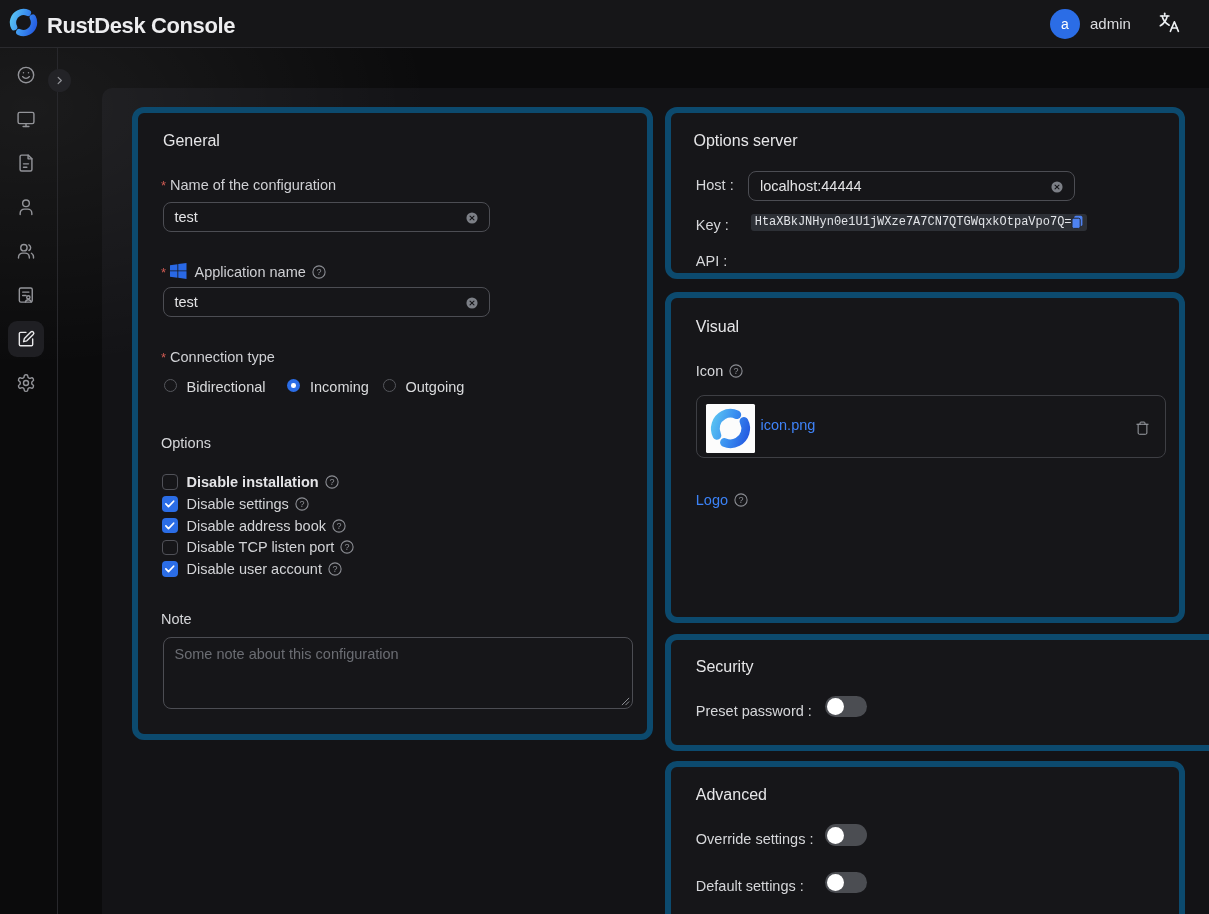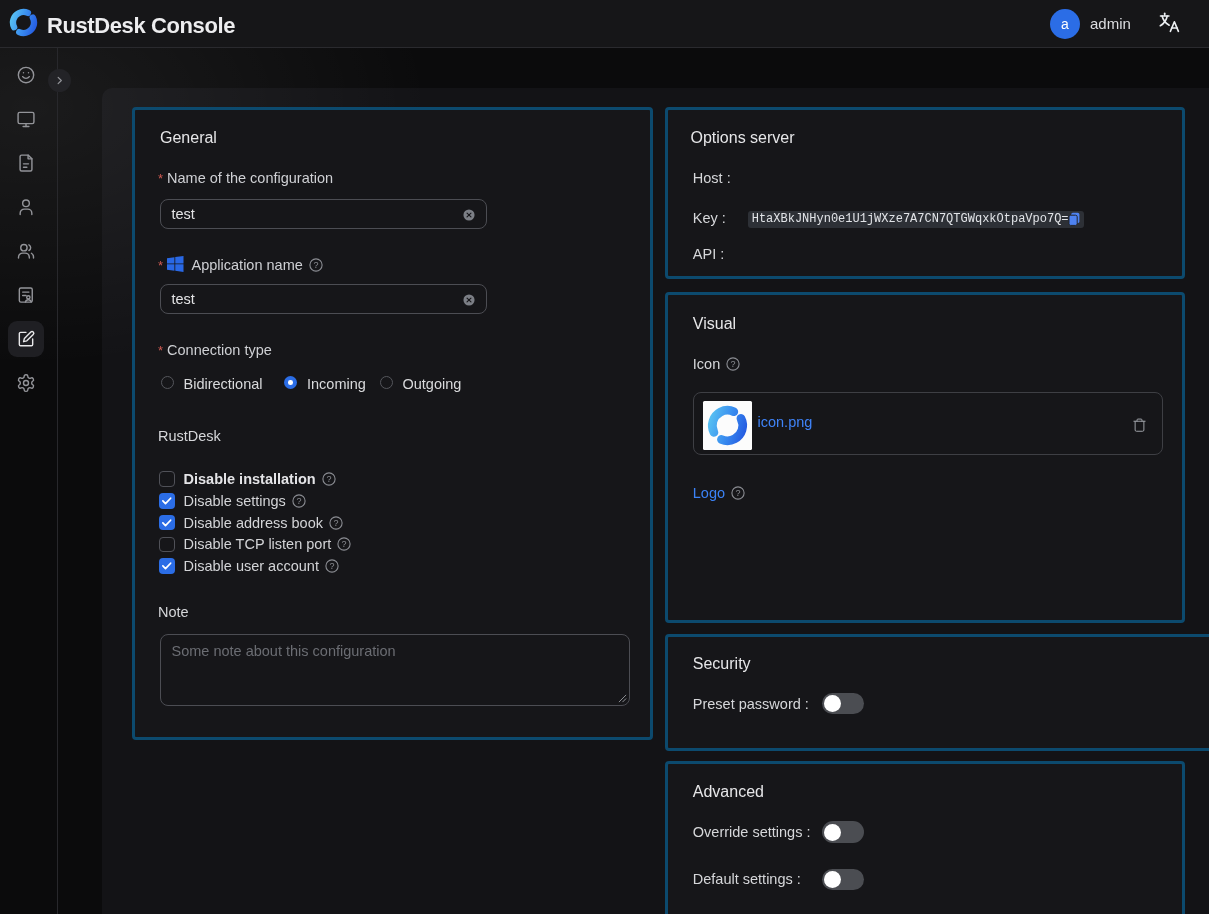--- a/index.html
+++ b/index.html
@@ -8,23 +8,23 @@
 #glow{left:0;top:48px;width:700px;height:560px;background:radial-gradient(560px 360px at 30px 60px,rgba(255,255,255,0.065),rgba(255,255,255,0) 72%);pointer-events:none}
 #header{left:0;top:0;width:1209px;height:48px;background:#161618;border-bottom:1px solid #2a2a2e}
 #hdrtitle{left:47px;top:13px;font-size:22px;font-weight:bold;color:#ededef;letter-spacing:-.4px}
 #avatar{left:1050px;top:9px;width:30px;height:30px;border-radius:50%;background:#2b6de6;color:#fff;font-size:14px;display:flex;align-items:center;justify-content:center}
 #admin{left:1090px;top:15px;font-size:15px;color:#dcdde0}
 #sidebar{left:0;top:48px;width:58px;height:866px;border-right:1px solid #28282c}
 .sic{left:16px;width:20px;height:20px;color:#939499}
 #activepad{left:8px;top:321px;width:36px;height:36px;border-radius:9px;background:#1f1f23}
 #expandbtn{left:48px;top:69px;width:23px;height:23px;border-radius:50%;background:#232327;display:flex;align-items:center;justify-content:center}
 #container{left:102px;top:88px;width:1120px;height:840px;background:#131316;border-radius:10px}
-.card{position:absolute;background:#161619;border:3px solid #0c4a6e;border-radius:4px}
+.card{position:absolute;background:#161619;border:6px solid #0c4a6e;border-radius:12px}
 .hdg{position:absolute;font-size:16px;color:#e6e6e8;line-height:22px}
-.lbl{position:absolute;font-size:14.5px;color:#cfd0d4;line-height:21px;white-space:nowrap}
+.lbl{position:absolute;font-size:14.5px;color:#cfd0d4;line-height:28px;white-space:nowrap}
 .red{color:#cf5a52;margin-right:4px;font-size:13px}
 .inp{position:absolute;border:1px solid #4c4d53;border-radius:8px;height:30px;font-size:14.5px;color:#e4e4e6;line-height:28px;padding-left:11px;white-space:nowrap}
 .clr{position:absolute;right:11px;top:9px;width:12px;height:12px}
 .hlp{display:inline-block;vertical-align:-2px;margin-left:6px}
 .tgl{position:absolute;width:42px;height:21.5px;border-radius:11px;background:#4b4d52}
 .tgl i{position:absolute;left:2.2px;top:2.2px;width:17px;height:17px;border-radius:50%;background:#fff}
 .cbrow{position:absolute;left:24px;height:20px;display:flex;align-items:center;font-size:14.5px;color:#d3d4d7}
 .cb{width:15.5px;height:15.5px;border-radius:4px;margin-right:9px;flex:none}
 .cb.on{background:#2b6de6}
 .cb.off{border:1px solid #505158;background:transparent}
@@ -135,21 +135,21 @@
         <circle cx="7" cy="7" r="6.5" fill="#7c7f86"></circle>
         <path d="M4.7 4.7l4.6 4.6M9.3 4.7l-4.6 4.6" stroke="#17171a" stroke-width="1.3" stroke-linecap="round"></path>
       </svg>
   </div>
   <div class="lbl" style="left:23px;top:230px"><span class="red">*</span>Connection type</div>
   <div class="rad" style="left:25.5px;top:266px"><span style="width:13px;height:13px;border-radius:50%;border:1.2px solid #55565c;margin-right:10px"></span>Bidirectional</div>
   <div class="rad" style="left:149px;top:266px"><span style="width:13px;height:13px;border-radius:50%;background:#2b6de6;margin-right:10px;position:relative">
         <i style="position:absolute;left:4.2px;top:4.2px;width:4.6px;height:4.6px;border-radius:50%;background:#fff"></i>
       </span>Incoming</div>
   <div class="rad" style="left:244.5px;top:266px"><span style="width:13px;height:13px;border-radius:50%;border:1.2px solid #55565c;margin-right:10px"></span>Outgoing</div>
-  <div class="lbl" style="left:23px;top:316px;color:#d6d7da">RustDesk</div>
+  <div class="lbl" style="left:23px;top:316px;color:#d6d7da">Options</div>
   <div class="cbrow" style="top:359px;font-weight:bold;color:#e4e4e7"><span class="cb off"></span>Disable installation<svg class="hlp" width="14" height="14" viewBox="0 0 14 14">
         <circle cx="7" cy="7" r="6.1" fill="none" stroke="#8b8d93" stroke-width="1.1"></circle>
         <text x="7" y="10.2" font-size="9" fill="#8b8d93" text-anchor="middle" font-weight="normal">?</text>
       </svg></div>
   <div class="cbrow" style="top:380.8px"><span class="cb on"><svg width="15.5" height="15.5" viewBox="0 0 16 16" fill="none" stroke="#fff" stroke-width="1.8" stroke-linecap="round" stroke-linejoin="round">
           <path d="M4 8.2l2.7 2.7L12 5.4"></path>
         </svg></span>Disable settings<svg class="hlp" width="14" height="14" viewBox="0 0 14 14">
         <circle cx="7" cy="7" r="6.1" fill="none" stroke="#8b8d93" stroke-width="1.1"></circle>
         <text x="7" y="10.2" font-size="9" fill="#8b8d93" text-anchor="middle">?</text>
       </svg></div>
@@ -173,20 +173,26 @@
   <div class="abs" style="left:24.5px;top:523.5px;width:470.5px;height:72px;border:1px solid #4c4d53;border-radius:8px;font-size:14.5px;color:#6b6d73;padding:8px 11px">Some note about this configuration
     <svg style="position:absolute;right:2px;bottom:2px" width="9" height="9" viewBox="0 0 10 10" stroke="#8f9196" stroke-width="1.1">
         <path d="M9 1 1 9"></path>
         <path d="M9 5 5 9"></path>
       </svg>
   </div>
 </div>
 <div class="card" style="left:665px;top:107px;width:520px;height:172px">
   <div class="hdg" style="left:22.5px;top:17px">Options server</div>
   <div class="lbl" style="left:24.8px;top:58px;color:#d6d7da">Host&nbsp;:</div>
+  <div class="inp" style="left:77px;top:57.5px;width:326.6px">localhost:44444
+    <svg class="clr" viewBox="0 0 14 14">
+        <circle cx="7" cy="7" r="6.5" fill="#7c7f86"></circle>
+        <path d="M4.7 4.7l4.6 4.6M9.3 4.7l-4.6 4.6" stroke="#17171a" stroke-width="1.3" stroke-linecap="round"></path>
+      </svg>
+  </div>
   <div class="lbl" style="left:24.8px;top:98px;color:#d6d7da">Key&nbsp;:</div>
   <div class="abs" style="left:79.7px;top:100.6px;width:336px;height:17.4px;background:#2d3036;border-radius:3px;font-family:'Liberation Mono',monospace;font-size:12px;line-height:17.4px;color:#e2e4e8;padding-left:4px;white-space:nowrap">HtaXBkJNHyn0e1U1jWXze7A7CN7QTGWqxkOtpaVpo7Q=<svg style="position:absolute;right:3px;top:1.5px" width="12.5" height="14" viewBox="0 0 12.5 14">
         <rect x="3.2" y="0.8" width="8.2" height="10.2" rx="1.6" fill="#4e82f1"></rect>
         <rect x="1" y="3.2" width="8.2" height="10.2" rx="1.6" fill="#4e82f1" stroke="#23252b" stroke-width="1"></rect>
       </svg></div>
   <div class="lbl" style="left:24.8px;top:133.6px;color:#d6d7da">API&nbsp;:</div>
 </div>
 <div class="card" style="left:665px;top:292px;width:520px;height:331px">
   <div class="hdg" style="left:24.8px;top:18px">Visual</div>
   <div class="lbl" style="left:24.8px;top:58.6px;color:#d6d7da">Icon<svg class="hlp" width="14" height="14" viewBox="0 0 14 14">

